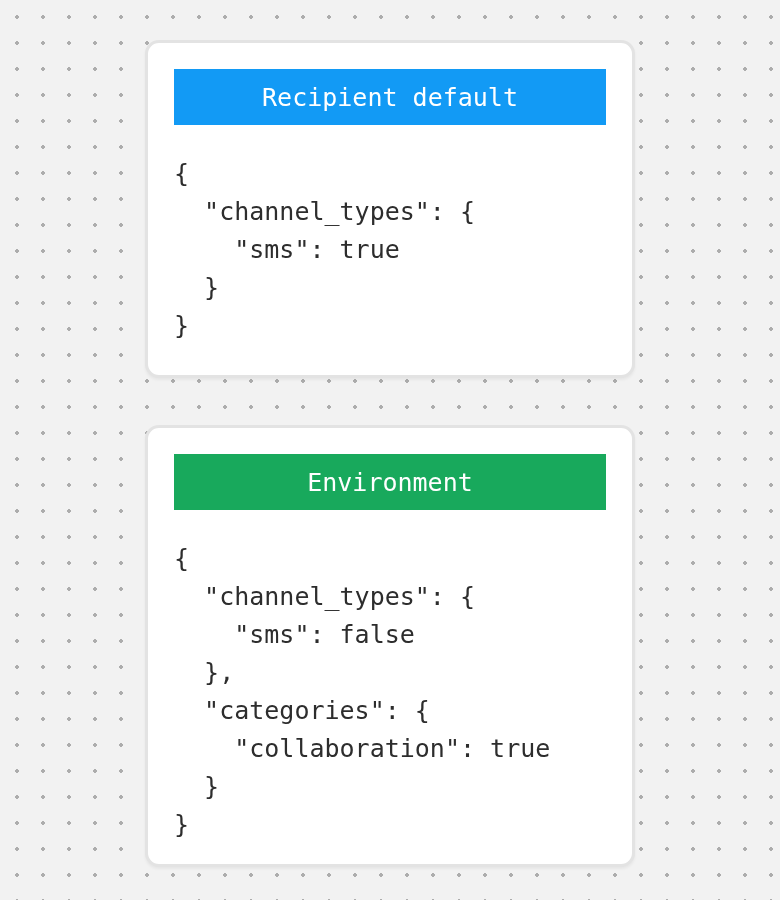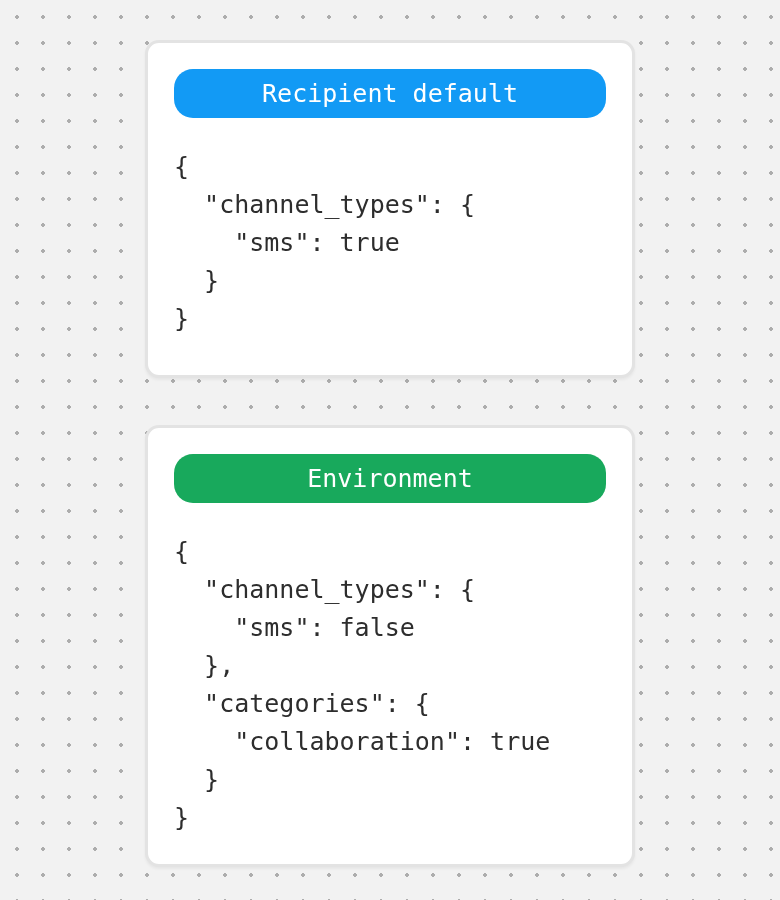--- a/index.html
+++ b/index.html
@@ -24,22 +24,22 @@
     box-sizing: border-box;
     background: #ffffff;
     border: 3px solid #e3e3e3;
     border-radius: 14px;
     padding: 26px;
     box-shadow: 0 2px 3px rgba(0,0,0,0.05);
   }
   .card-1 { top: 40px;  height: 338px; }
   .card-2 { top: 425px; height: 442px; }
   .card-header {
-    height: 49px;
-    border-radius: 19px;
+    height: 56px;
+    border-radius: 0;
     display: flex;
     align-items: center;
     justify-content: center;
     margin-bottom: 30px;
   }
   .card-header span {
     color: #ffffff;
     font-size: 25px;
     letter-spacing: 0;
     white-space: pre;

